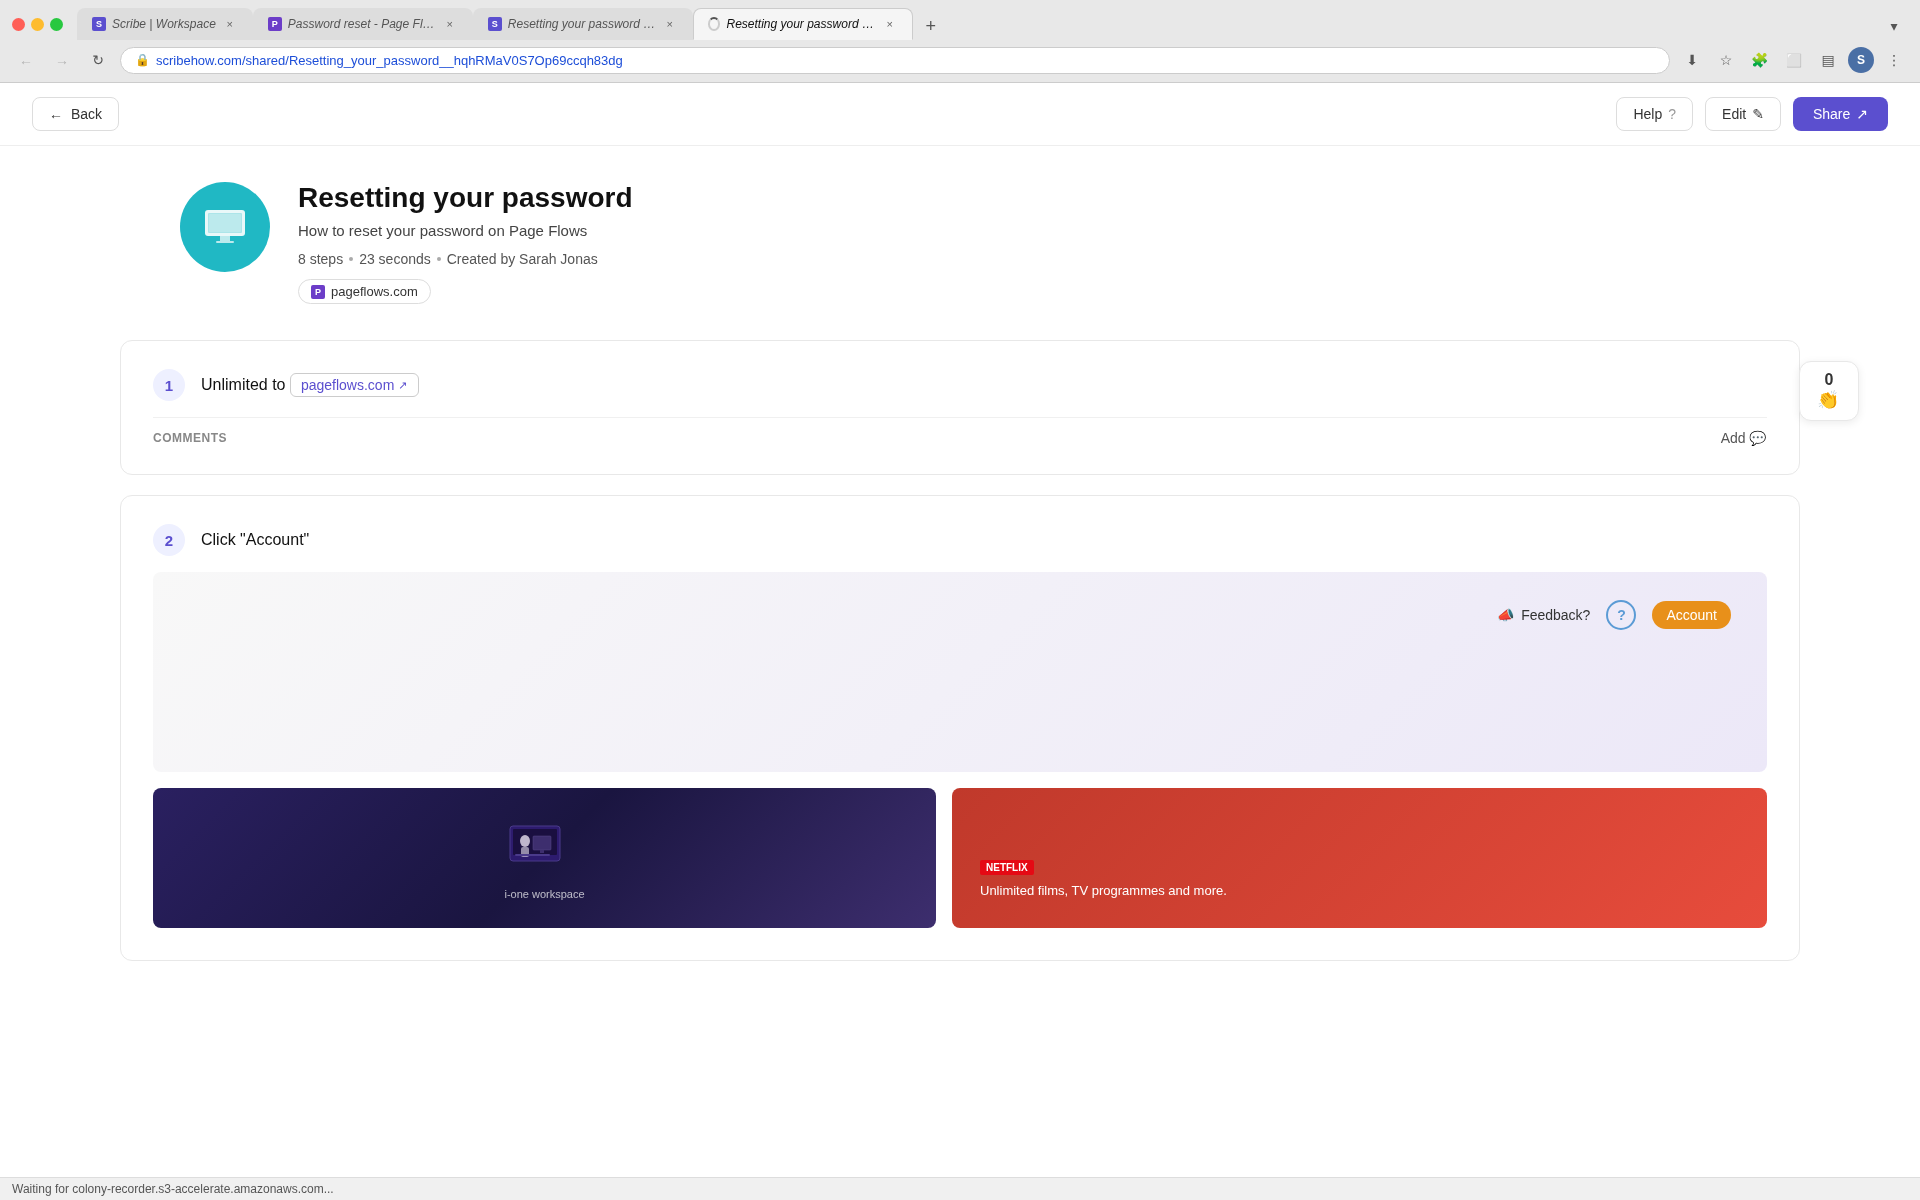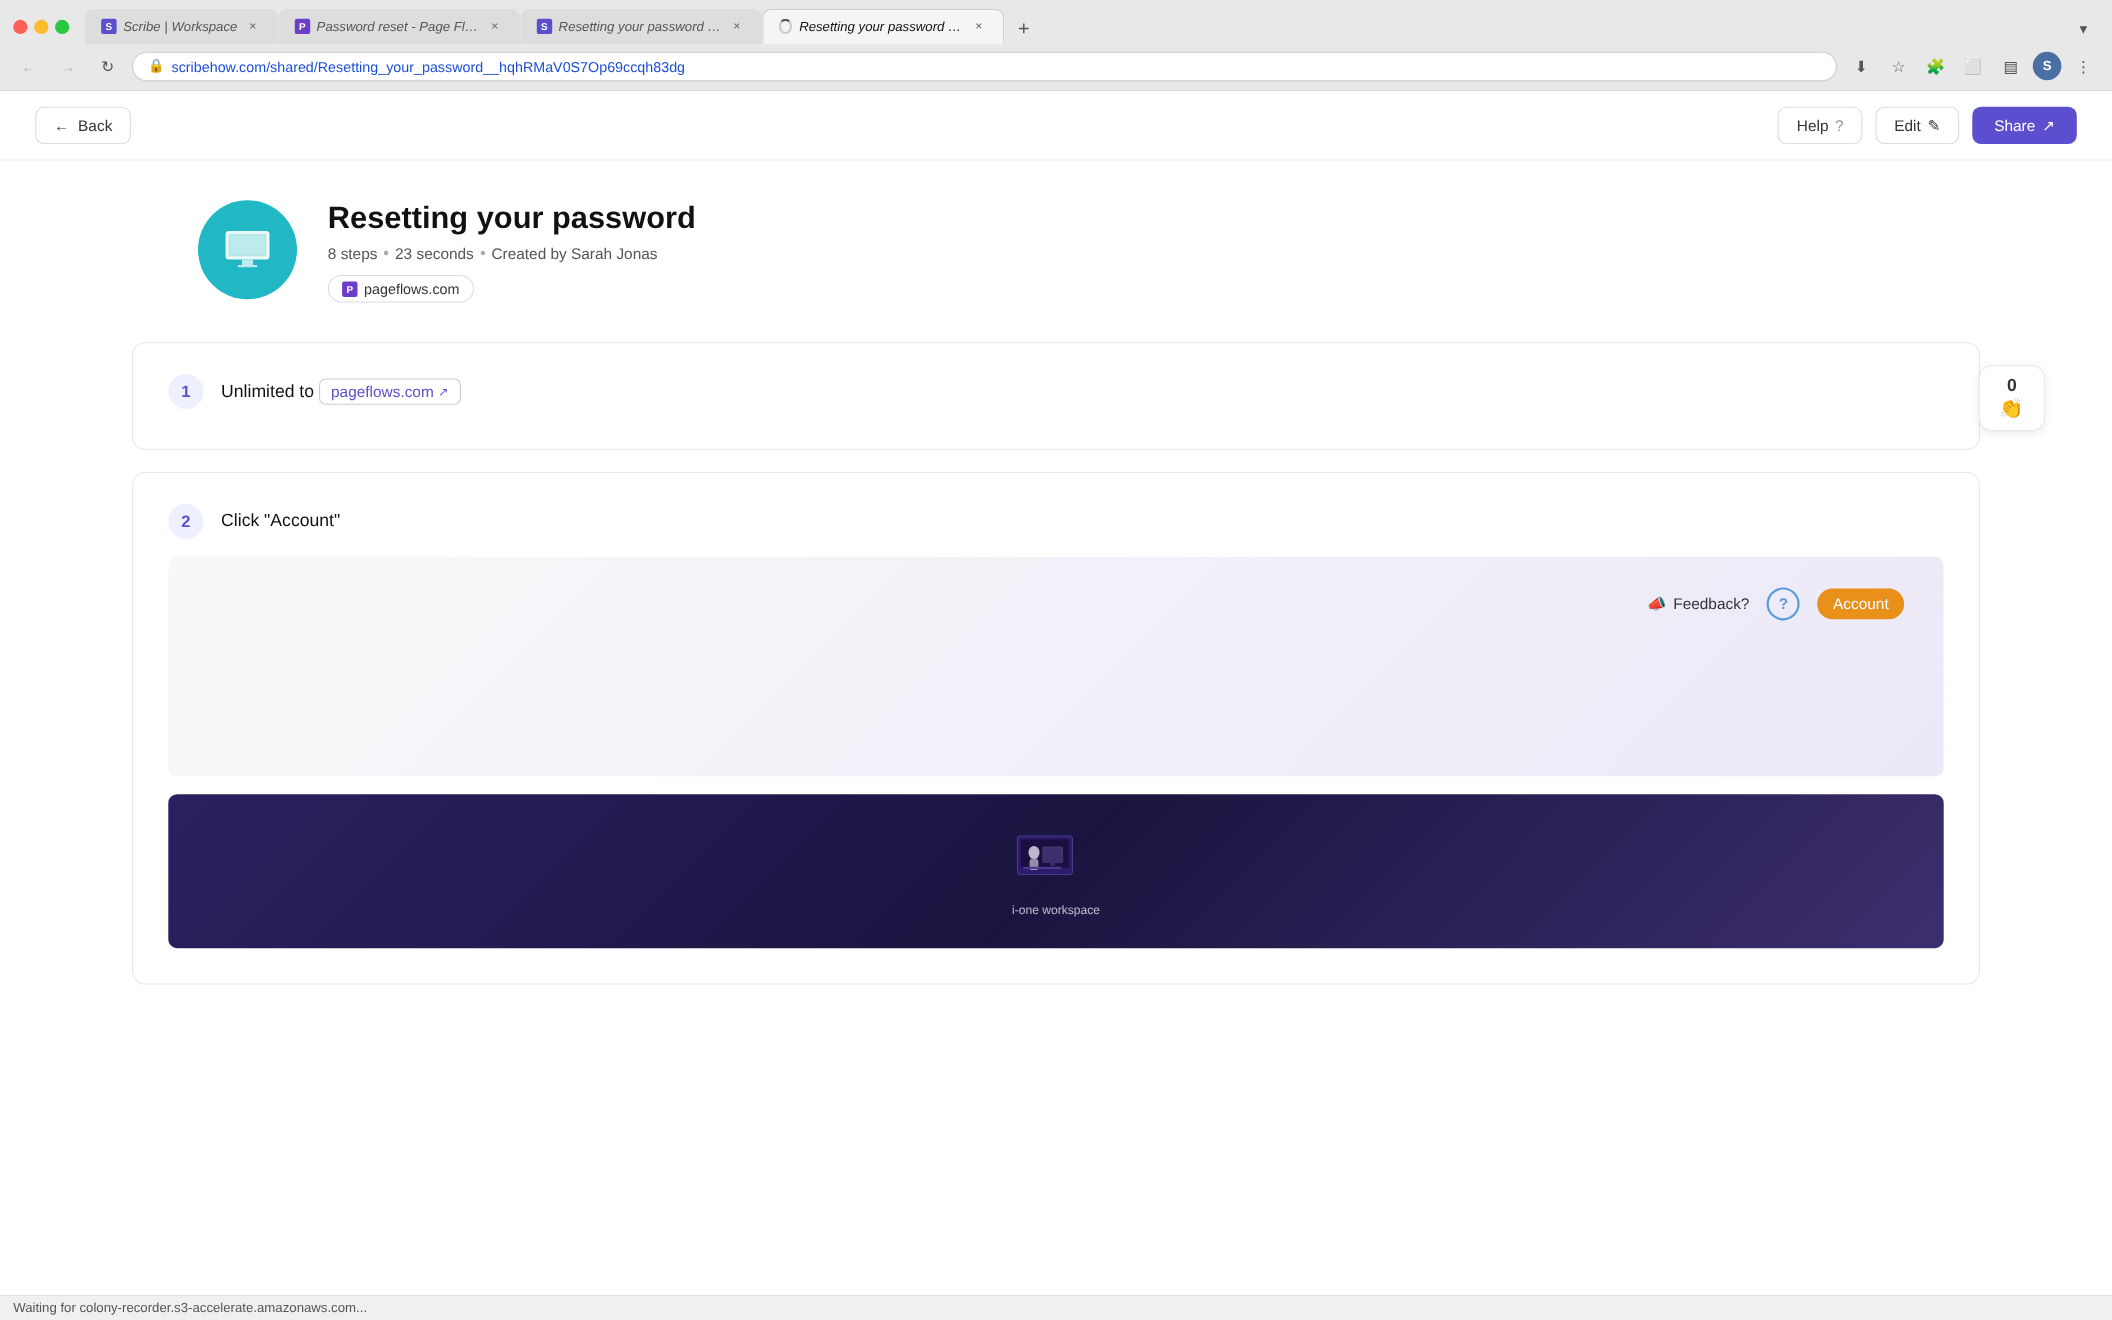--- a/index.html
+++ b/index.html
@@ -608,20 +608,21 @@
       <svg viewBox="0 0 50 50" fill="none" xmlns="http://www.w3.org/2000/svg">
         <rect x="5" y="8" width="40" height="26" rx="3" fill="white" opacity="0.9"></rect>
         <rect x="8" y="11" width="34" height="20" rx="1" fill="#20b8c4" opacity="0.3"></rect>
         <rect x="20" y="34" width="10" height="5" fill="white" opacity="0.7"></rect>
         <rect x="16" y="39" width="18" height="2" rx="1" fill="white" opacity="0.7"></rect>
         <rect x="9" y="12" width="32" height="18" rx="1" fill="white" opacity="0.2"></rect>
       </svg>
     </div>
     <div class="guide-info">
       <h1 class="guide-title">Resetting your password</h1>
+      <p class="guide-description">How to reset your password on Page Flows</p>
       <div class="guide-meta">
         <span>8 steps</span>
         <div class="meta-dot"></div>
         <span>23 seconds</span>
         <div class="meta-dot"></div>
         <span>Created by Sarah Jonas</span>
       </div>
       <div class="source-badge">
         <div class="source-favicon">P</div>
         <span>pageflows.com</span>
@@ -635,20 +636,27 @@
       <div class="step-header">
         <div class="step-number">1</div>
         <span class="step-text">
           <span>Unlimited to</span>
           <span> </span>
           <a class="step-link">
             <span>pageflows.com</span>
             <span style="font-size:11px;">↗</span>
           </a>
         </span>
+      </div>
+      <div class="step-comments">
+        <span class="comments-label">COMMENTS</span>
+        <div class="add-comment">
+          <span>Add</span>
+          <span style="font-size:14px;">💬</span>
+        </div>
       </div>
 
       <div class="reaction-bubble">
         <span class="reaction-count">0</span>
         <span class="reaction-emoji">👏</span>
       </div>
     </div>
 
     <div class="step2-card">
       <div class="step2-header">
@@ -683,20 +691,27 @@
             <ellipse cx="20" cy="25" rx="5" ry="6" fill="#e8e0f0" opacity="0.8"></ellipse>
             <rect x="16" y="31" width="8" height="10" rx="2" fill="#e8e0f0" opacity="0.6"></rect>
 
             <rect x="10" y="38" width="35" height="2" rx="1" fill="#4a3a8a"></rect>
 
             <rect x="28" y="20" width="18" height="14" rx="1" fill="#3d2e6e" stroke="#5a4a8a" stroke-width="0.5"></rect>
             <rect x="35" y="34" width="4" height="3" fill="#3d2e6e"></rect>
           </svg>
           <span class="thumb-label" style="color:rgba(255,255,255,0.7);font-size:11px;position:static;margin-top:4px;">i-one workspace</span>
         </div>
+        <div class="thumbnail thumb-red">
+          <div style="padding:12px;">
+            
+            <div style="background:#e50914;color:white;font-size:10px;font-weight:bold;padding:2px 6px;border-radius:2px;display:inline-block;margin-bottom:8px;">NETFLIX</div>
+            <div style="color:white;font-size:13px;font-weight:500;line-height:1.3;">Unlimited films, TV programmes and more.</div>
+          </div>
+        </div>
       </div>
     </div>
 
   </div>
 </div>
 
 <div class="status-bar">
   <span>Waiting for colony-recorder.s3-accelerate.amazonaws.com...</span>
 </div>
 

